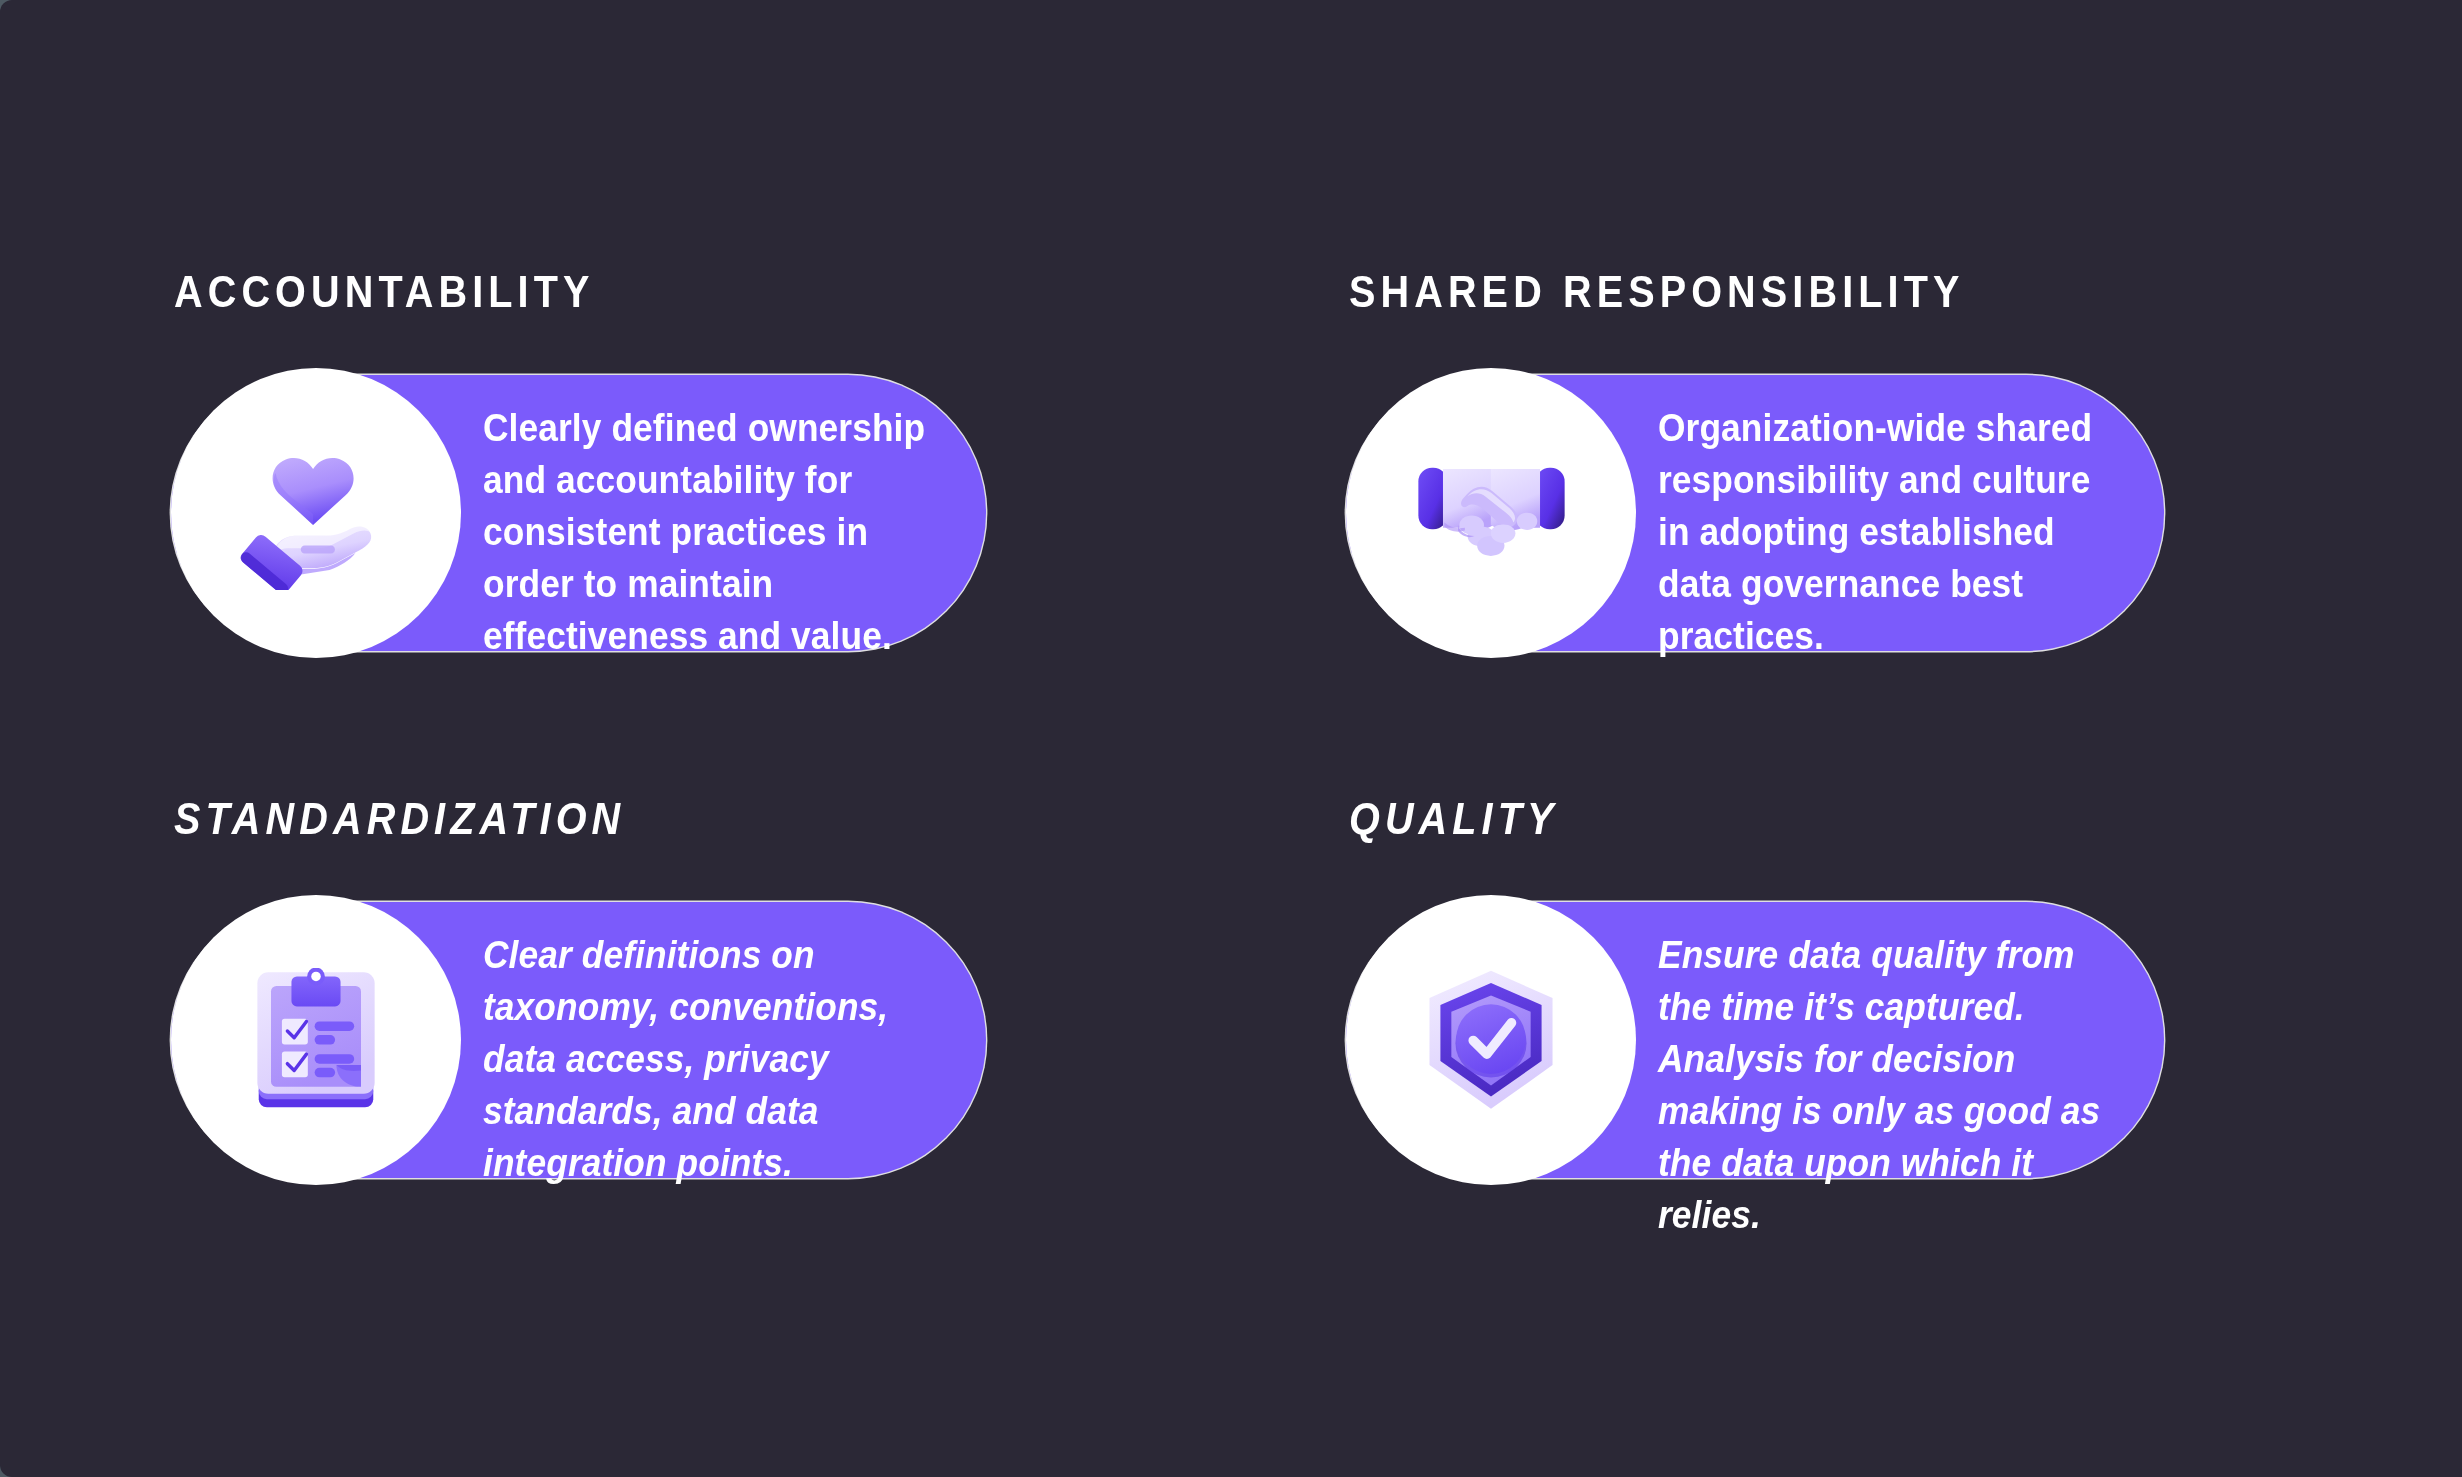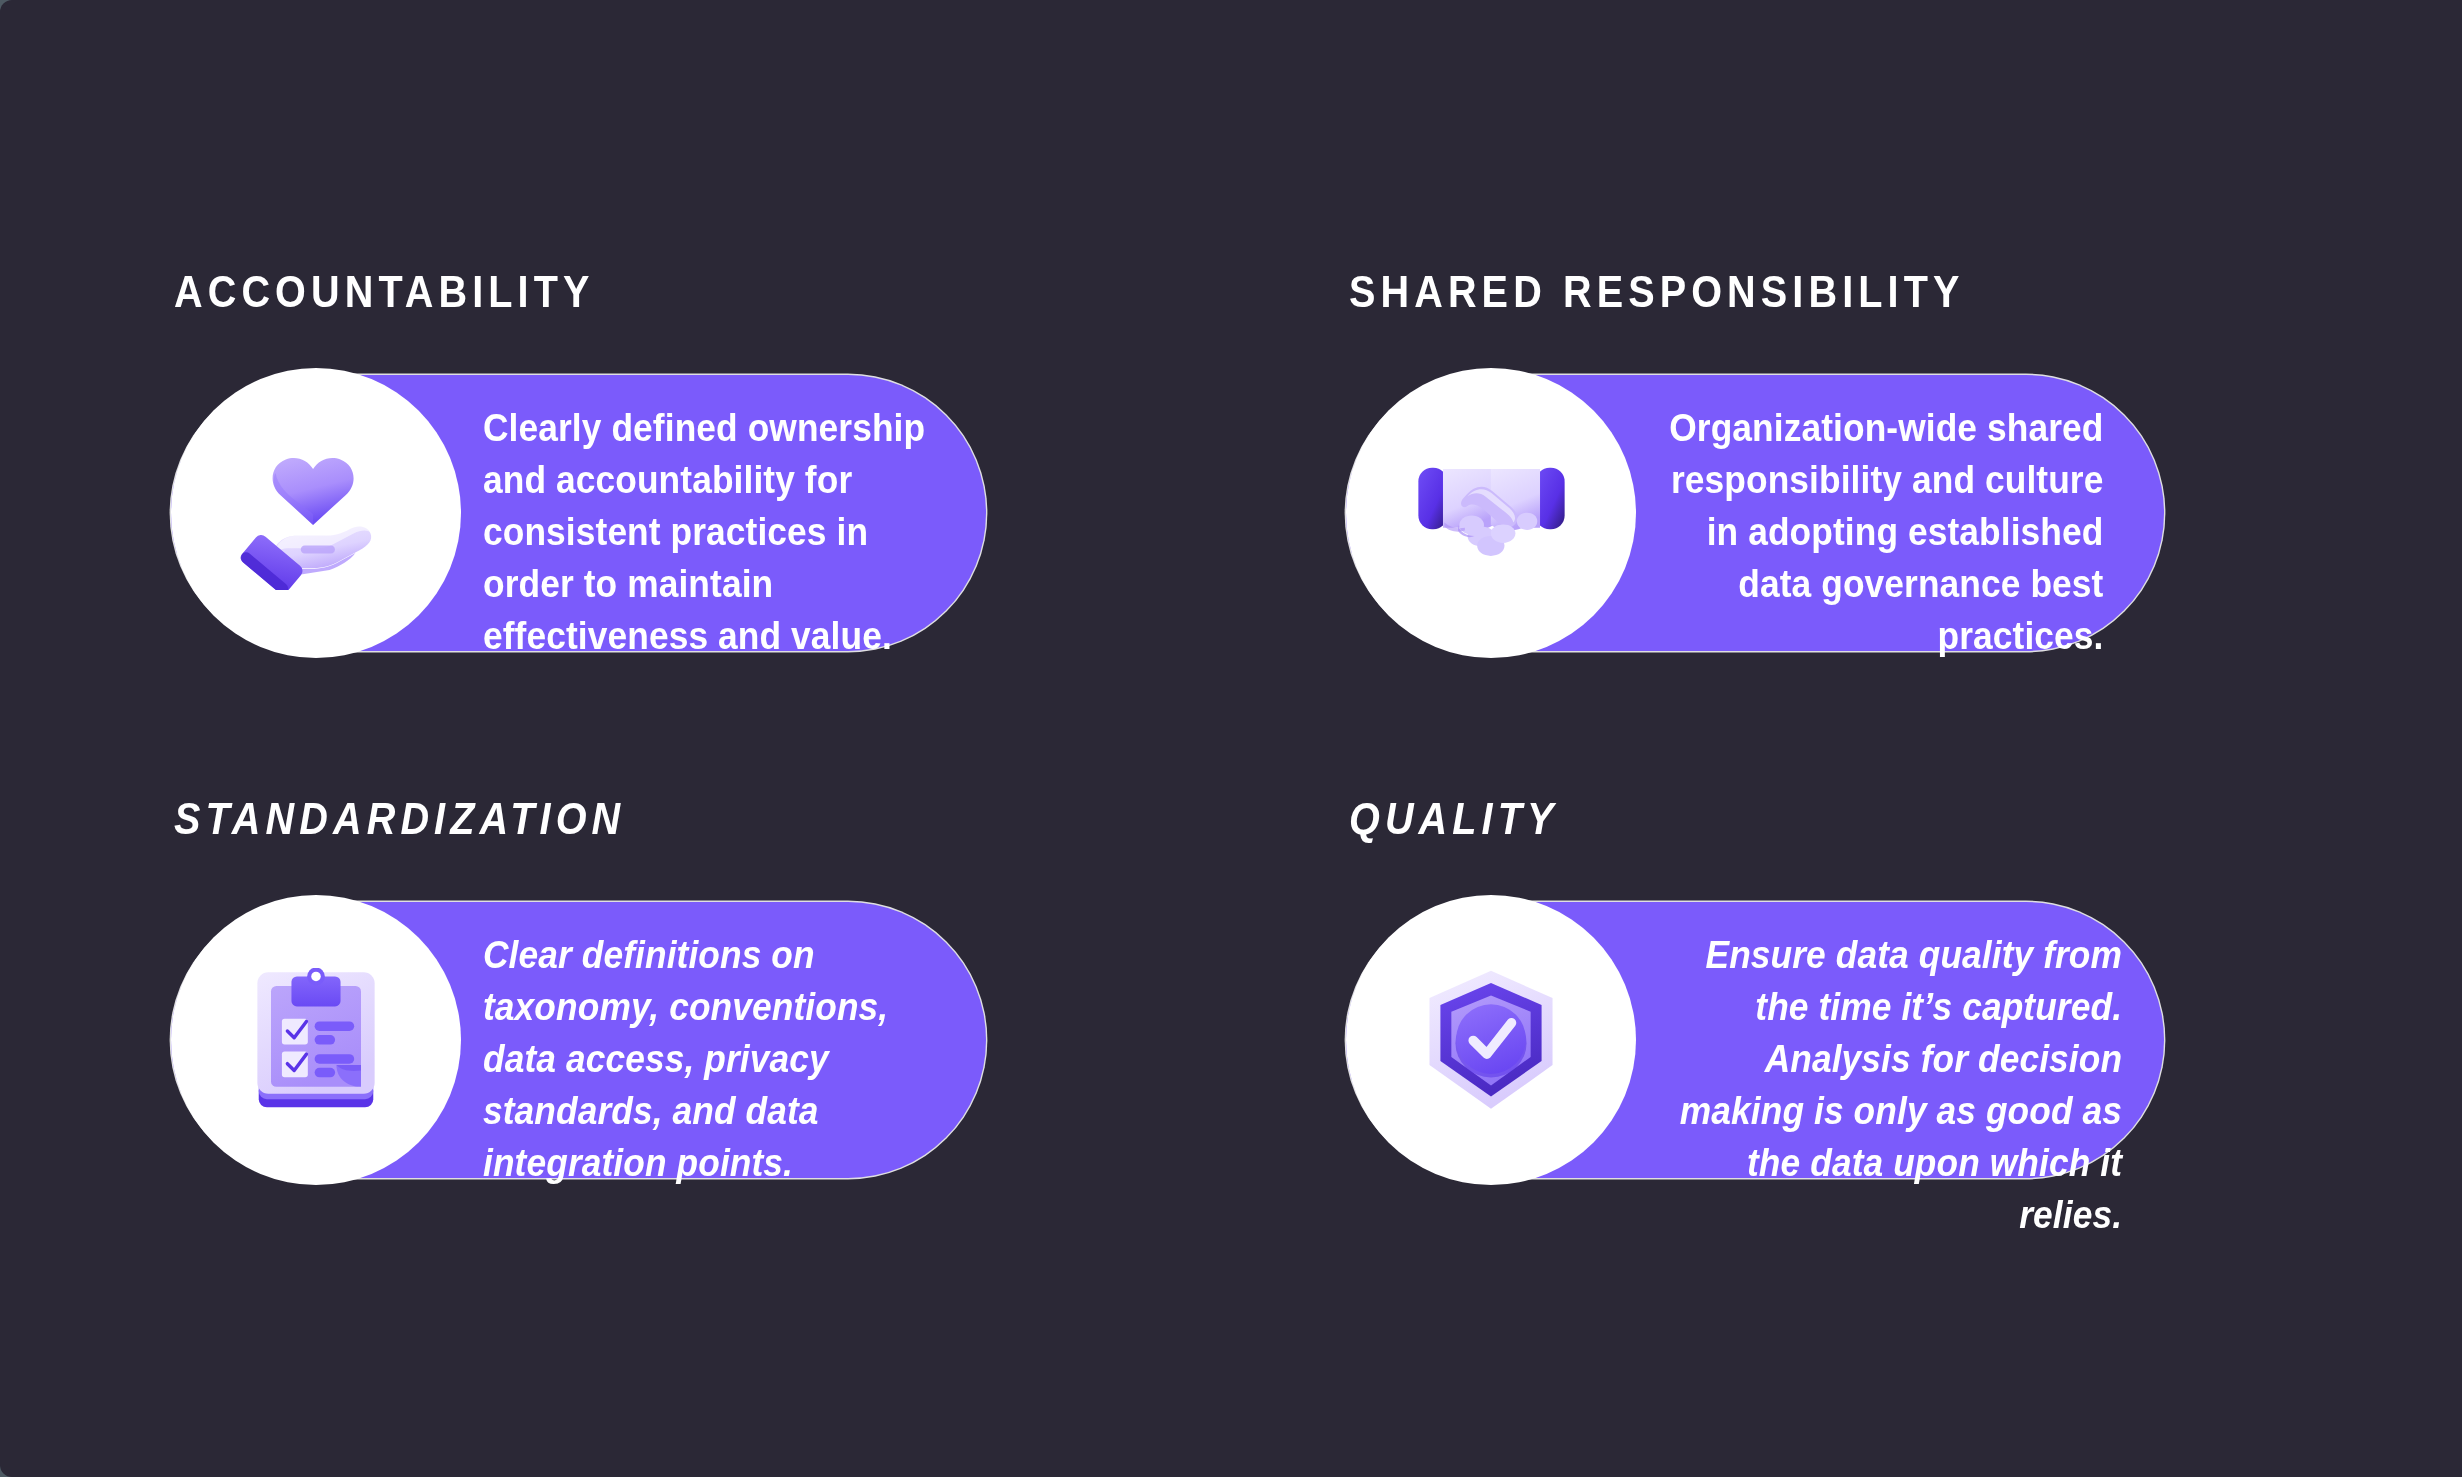--- a/index.html
+++ b/index.html
@@ -33,21 +33,21 @@
     width: 2127px;
     height: 930px;
   }
 
   .card {
     position: absolute;
     width: 992px;
     height: 383px;
   }
   .card.col-left  { left: 0px; }
-  .card.col-right { left: 1175px; text-align: right; }
+  .card.col-right { left: 1175px; }
   .card.row-top    { top: 0px; }
   .card.row-bottom { top: 527px; font-style: italic; }
 
   .card-heading {
     position: absolute;
     left: 3.4px;
     top: 0px;
     margin: 0;
     color: #ffffff;
     font-family: "Liberation Sans Narrow", "Liberation Sans", sans-serif;

